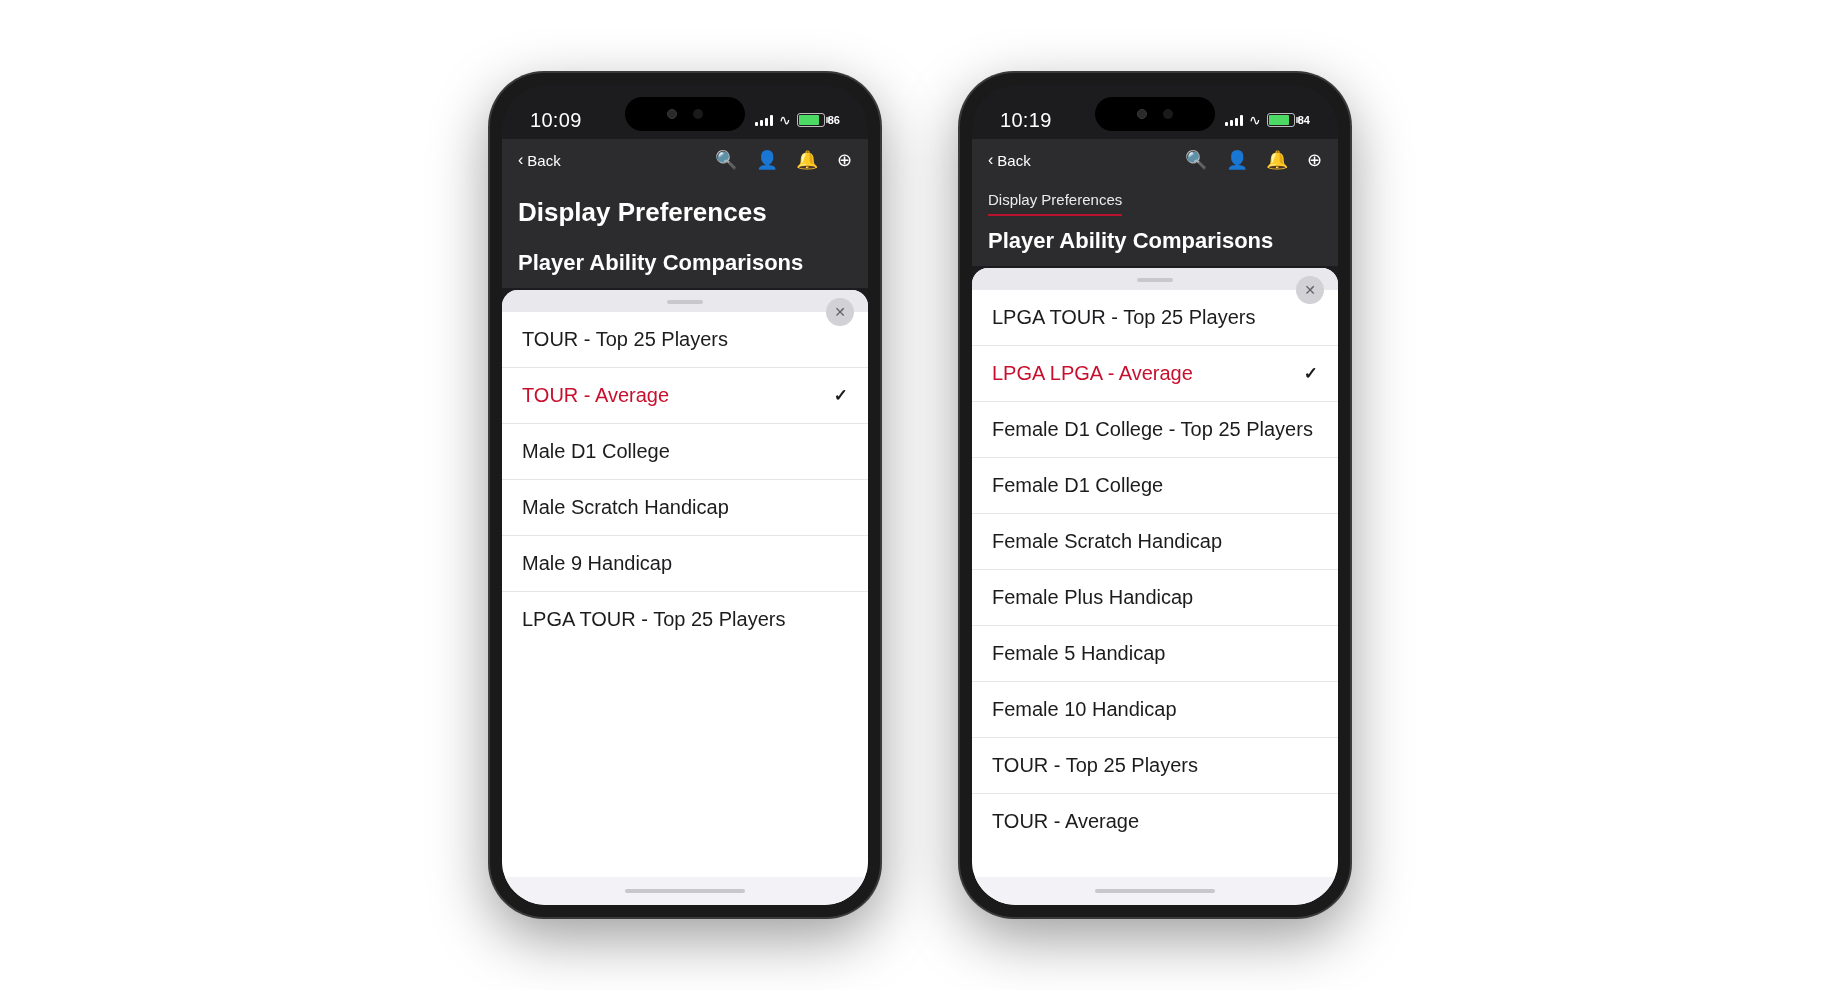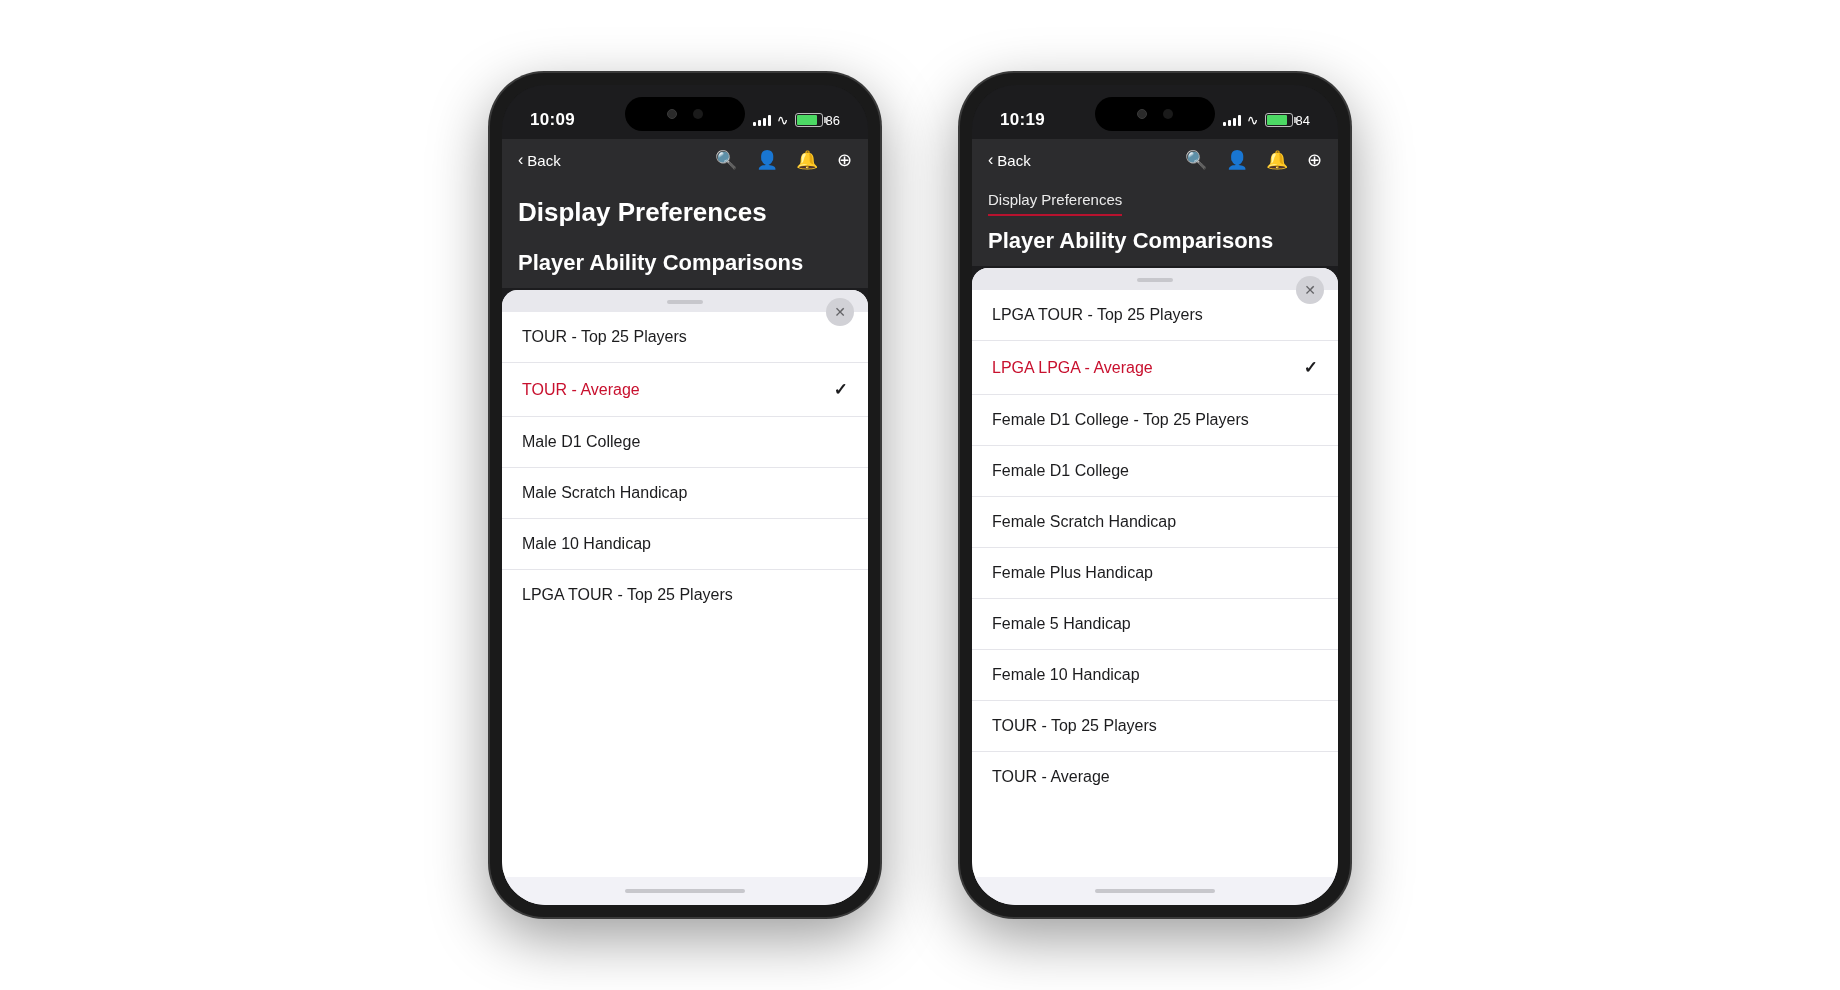--- a/index.html
+++ b/index.html
@@ -104,22 +104,22 @@
       height: 54px;
       display: flex;
       align-items: center;
       justify-content: space-between;
       padding: 0 28px;
       padding-top: 16px;
       background: #1c1c1e;
       flex-shrink: 0;
     }
     .status-time {
-      font-size: 17px;
-      font-weight: 700;
+      font-size: 20px;
+      font-weight: 400;
       color: #ffffff;
       letter-spacing: 0.3px;
     }
     .status-icons {
       display: flex;
       align-items: center;
       gap: 6px;
     }
     .signal-bars {
       display: flex;
@@ -161,23 +161,23 @@
       height: 6px;
       background: rgba(255,255,255,0.7);
       border-radius: 0 2px 2px 0;
     }
     .battery-fill {
       height: 100%;
       background: #4cd964;
       border-radius: 1px;
     }
     .battery-label {
-      font-size: 13px;
-      color: #ffffff;
-      font-weight: 400;
+      font-size: 11px;
+      color: #ffffff;
+      font-weight: 700;
     }
 
     
     .nav-bar {
       background: #2c2c2e;
       padding: 10px 16px;
       display: flex;
       align-items: center;
       justify-content: space-between;
       flex-shrink: 0;
@@ -281,21 +281,21 @@
       border-bottom: 0.5px solid #e5e5ea;
       display: flex;
       align-items: center;
       justify-content: space-between;
       cursor: pointer;
     }
     .sheet-item:last-child {
       border-bottom: none;
     }
     .sheet-item-text {
-      font-size: 16px;
+      font-size: 20px;
       color: #1c1c1e;
     }
     .sheet-item-text.selected {
       color: #c8102e;
       font-weight: 500;
     }
     .checkmark {
       color: #1c1c1e;
       font-size: 17px;
       font-weight: 600;
@@ -386,21 +386,21 @@
               <span class="sheet-item-text selected">TOUR - Average</span>
               <span class="checkmark">✓</span>
             </div>
             <div class="sheet-item">
               <span class="sheet-item-text">Male D1 College</span>
             </div>
             <div class="sheet-item">
               <span class="sheet-item-text">Male Scratch Handicap</span>
             </div>
             <div class="sheet-item">
-              <span class="sheet-item-text">Male 10 Handicap</span>
+              <span class="sheet-item-text">Male 9 Handicap</span>
             </div>
             <div class="sheet-item">
               <span class="sheet-item-text">LPGA TOUR - Top 25 Players</span>
             </div>
           </div>
         <div class="home-indicator">
           <div class="home-bar"></div>
         </div>
       </div>
     </div>

